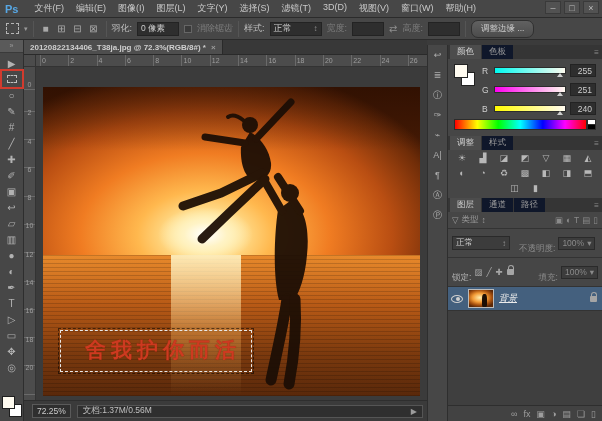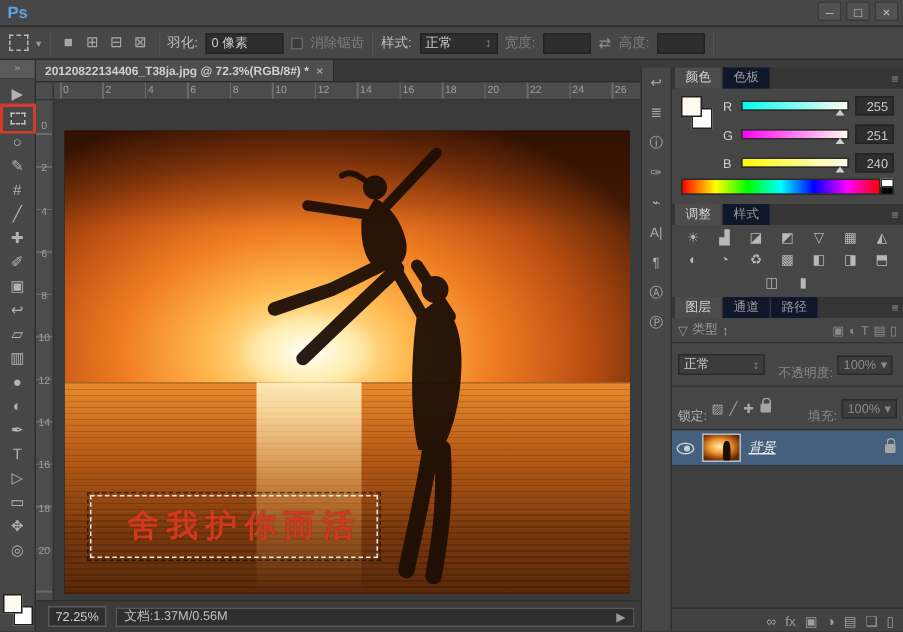--- a/index.html
+++ b/index.html
@@ -133,54 +133,68 @@
   .layer-lock { margin-left:auto; }
   .layers-empty { flex:1; background:#3f3f3f; }
   .layers-bottom { height:16px; background:#424242; border-top:1px solid #2e2e2e; display:flex; align-items:center; justify-content:flex-end; gap:6px; padding:0 6px; }
   .lb-icon { color:#9e9e9e; font-size:9px; line-height:14px; }
 </style>
 </head>
 <body>
 
 <div class="menubar">
   <span class="ps-logo">Ps</span>
+  <div style="display:flex">
+      <div class="menu-item">文件(F)</div>
+      <div class="menu-item">编辑(E)</div>
+      <div class="menu-item">图像(I)</div>
+      <div class="menu-item">图层(L)</div>
+      <div class="menu-item">文字(Y)</div>
+      <div class="menu-item">选择(S)</div>
+      <div class="menu-item">滤镜(T)</div>
+      <div class="menu-item">3D(D)</div>
+      <div class="menu-item">视图(V)</div>
+      <div class="menu-item">窗口(W)</div>
+      <div class="menu-item">帮助(H)</div>
+    </div>
   <div class="win-controls">
     <span class="win-btn">–</span>
     <span class="win-btn">□</span>
     <span class="win-btn">×</span>
   </div>
 </div>
 
 <div class="optionsbar">
   <span class="tool-preview"></span>
   <span class="caret">▾</span>
   <span class="opt-sep"></span>
   <div style="display:flex;gap:2px">
       <div class="mode-btn">■</div>
       <div class="mode-btn">⊞</div>
       <div class="mode-btn">⊟</div>
       <div class="mode-btn">⊠</div>
     </div>
   <span class="opt-sep"></span>
   <span class="opt-label">羽化:</span>
-  <span class="opt-input" style="width:52px">0 像素</span>
+  <span class="opt-input" style="width:42px">0 像素</span>
   <span class="checkbox"></span>
   <span class="opt-label dim">消除锯齿</span>
   <span class="opt-sep"></span>
   <span class="opt-label">样式:</span>
   <span class="opt-select" style="width:52px">
     <span>正常</span>
     <span class="stepper">↕</span>
   </span>
   <span class="opt-label dim">宽度:</span>
   <span class="opt-input" style="width:32px"></span>
   <span class="swap-icon">⇄</span>
   <span class="opt-label dim">高度:</span>
   <span class="opt-input" style="width:32px"></span>
   <span class="opt-sep"></span>
+  <button class="refine-btn">调整边缘 ...</button>
 </div>
 
 <div class="tabbar">
   <div class="doc-tab">
     <span>20120822134406_T38ja.jpg @ 72.3%(RGB/8#) *</span>
     <span class="tab-close">×</span>
   </div>
 </div>
 
 <div class="toolbar">

